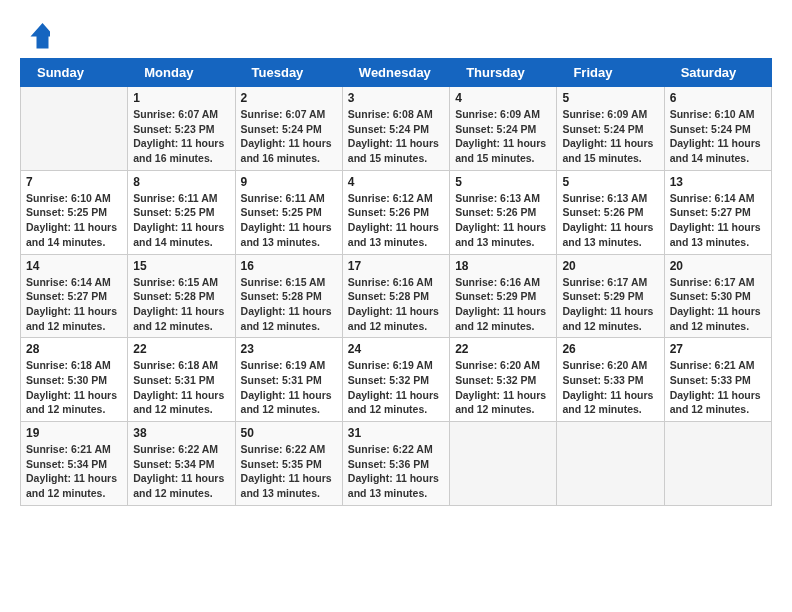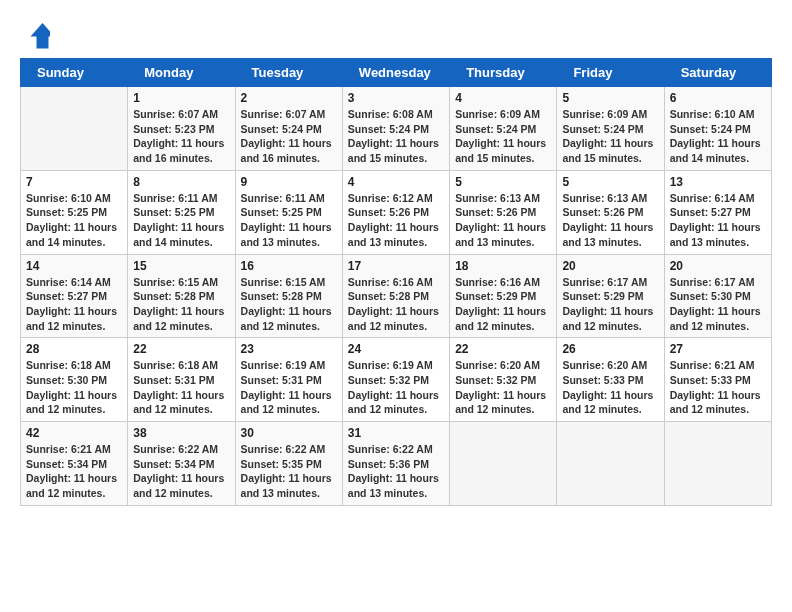--- a/index.html
+++ b/index.html
@@ -224,29 +224,29 @@
           <div class="day-number">26</div>
           <div class="day-info">Sunrise: 6:20 AM<br>Sunset: 5:33 PM<br>Daylight: 11 hours<br>and 12 minutes.</div>
         </td>
         <td>
           <div class="day-number">27</div>
           <div class="day-info">Sunrise: 6:21 AM<br>Sunset: 5:33 PM<br>Daylight: 11 hours<br>and 12 minutes.</div>
         </td>
       </tr>
       <tr>
         <td>
-          <div class="day-number">42</div>
+          <div class="day-number">19</div>
           <div class="day-info">Sunrise: 6:21 AM<br>Sunset: 5:34 PM<br>Daylight: 11 hours<br>and 12 minutes.</div>
         </td>
         <td>
           <div class="day-number">38</div>
           <div class="day-info">Sunrise: 6:22 AM<br>Sunset: 5:34 PM<br>Daylight: 11 hours<br>and 12 minutes.</div>
         </td>
         <td>
-          <div class="day-number">30</div>
+          <div class="day-number">50</div>
           <div class="day-info">Sunrise: 6:22 AM<br>Sunset: 5:35 PM<br>Daylight: 11 hours<br>and 13 minutes.</div>
         </td>
         <td>
           <div class="day-number">31</div>
           <div class="day-info">Sunrise: 6:22 AM<br>Sunset: 5:36 PM<br>Daylight: 11 hours<br>and 13 minutes.</div>
         </td>
         <td class="empty"></td>
         <td class="empty"></td>
         <td class="empty"></td>
       </tr>

